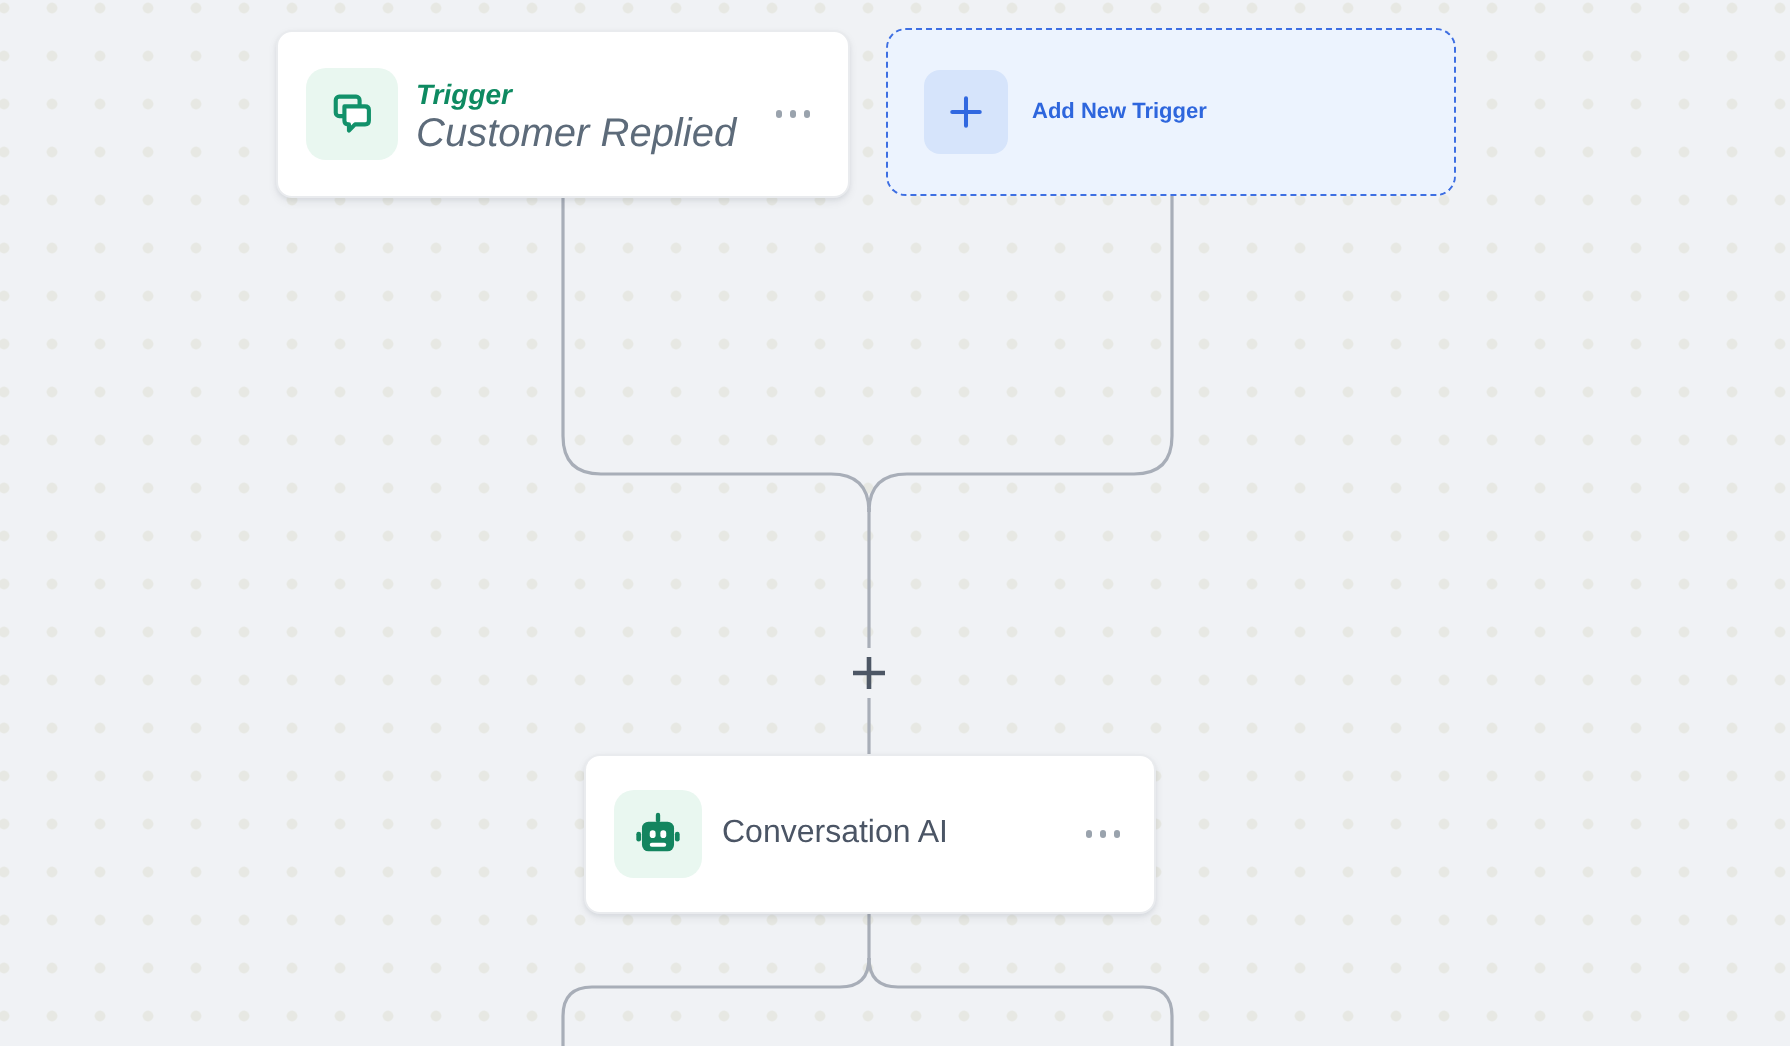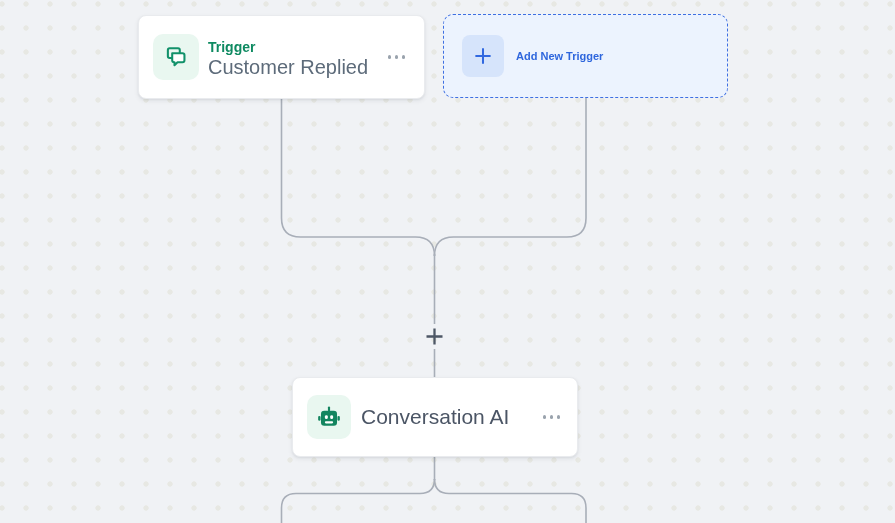--- a/index.html
+++ b/index.html
@@ -13,36 +13,36 @@
     position:relative;
   }
   .connectors { position:absolute; left:0; top:0; width:895px; height:523px; pointer-events:none; }
 
   .card {
     position:absolute; display:flex; align-items:center;
     background:#ffffff; border:1px solid #e9ebee; border-radius:8px;
     box-shadow:0 1px 2px rgba(16,24,40,.05), 0 2px 5px rgba(16,24,40,.07);
     cursor:pointer;
   }
-  .trigger-card { left:138px; top:15px; width:287px; height:84px; padding:0 17px 0 14px; }
+  .trigger-card { left:138px; top:15px; width:287px; height:84px; padding:0 17px 0 14px;font-style:italic; }
   .ai-card      { left:292px; top:377px; width:286px; height:80px; padding:0 15px 0 14px; }
 
   .tile {
     flex:none; display:flex; align-items:center; justify-content:center;
     border-radius:10px;
   }
   .tile.mint  { width:46px; height:46px; background:#e9f7f0; }
   .tile.mint2 { width:44px; height:44px; background:#e9f7f0; }
   .tile.blue  { width:42px; height:42px; background:#d6e4fb; border-radius:8px; }
 
   .trigger-text { margin-left:9px; flex:1; min-width:0; }
   .trigger-title { font-size:14px; font-weight:700; color:#0e8a61; line-height:19px; }
   .trigger-sub   { font-size:20px; font-weight:400; color:#5d6b7a; line-height:20px; }
 
-  .ai-label { margin-left:10px; flex:1; font-size:21px; color:#4b5565; }
+  .ai-label { margin-left:10px; flex:1; font-size:16px; color:#4b5565; }
 
   .menu-btn {
     margin-left:auto; display:flex; align-items:center; gap:3.5px;
     background:none; border:0; padding:5px 2px; cursor:pointer;
   }
   .menu-dot { width:3.5px; height:3.5px; border-radius:50%; background:#9aa3ad; display:block; }
 
   .add-trigger {
     position:absolute; left:443px; top:14px; width:285px; height:84px;
     display:flex; align-items:center; padding:0 0 0 18px;

